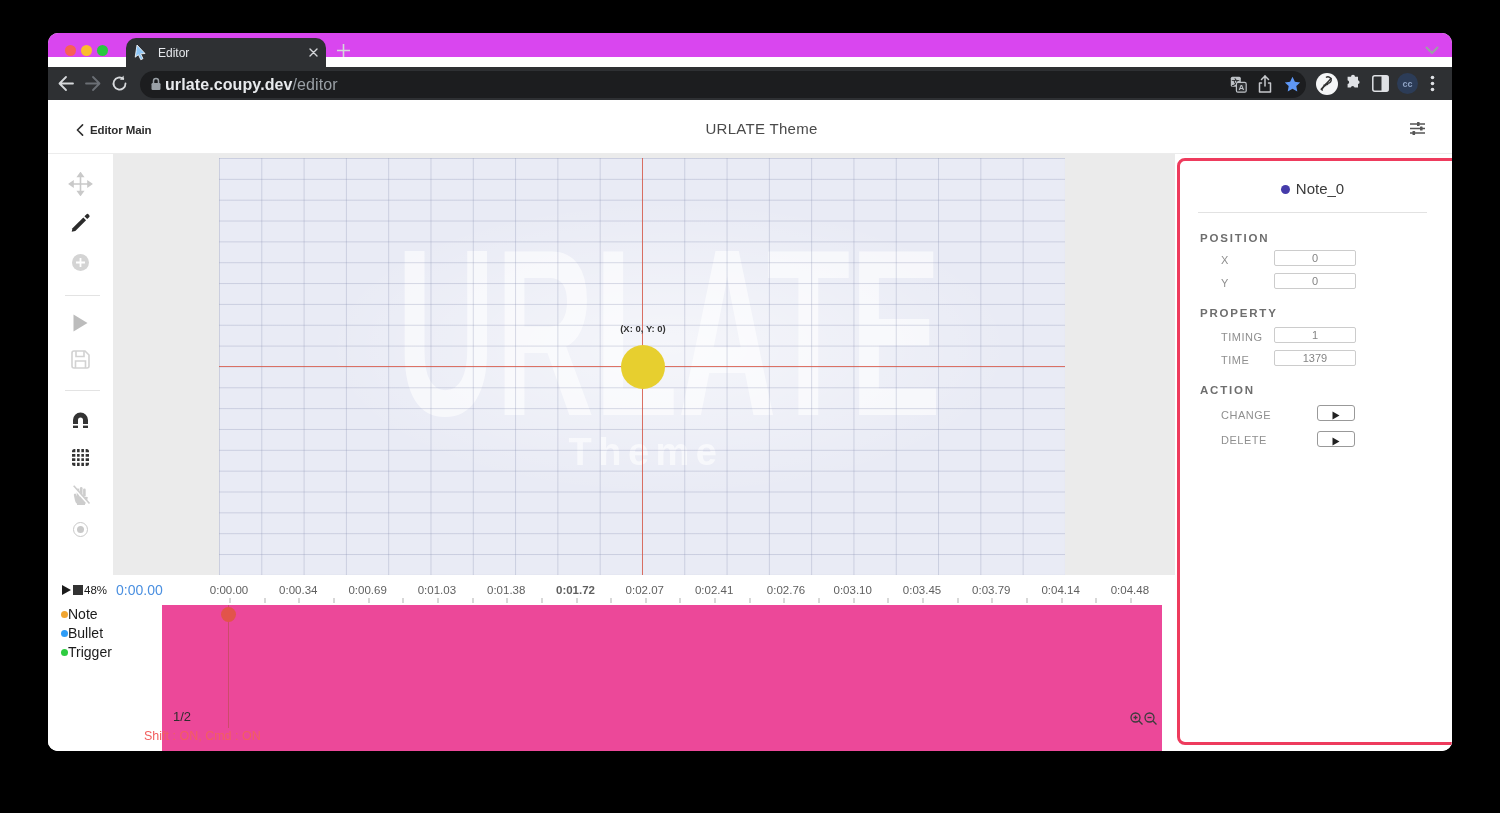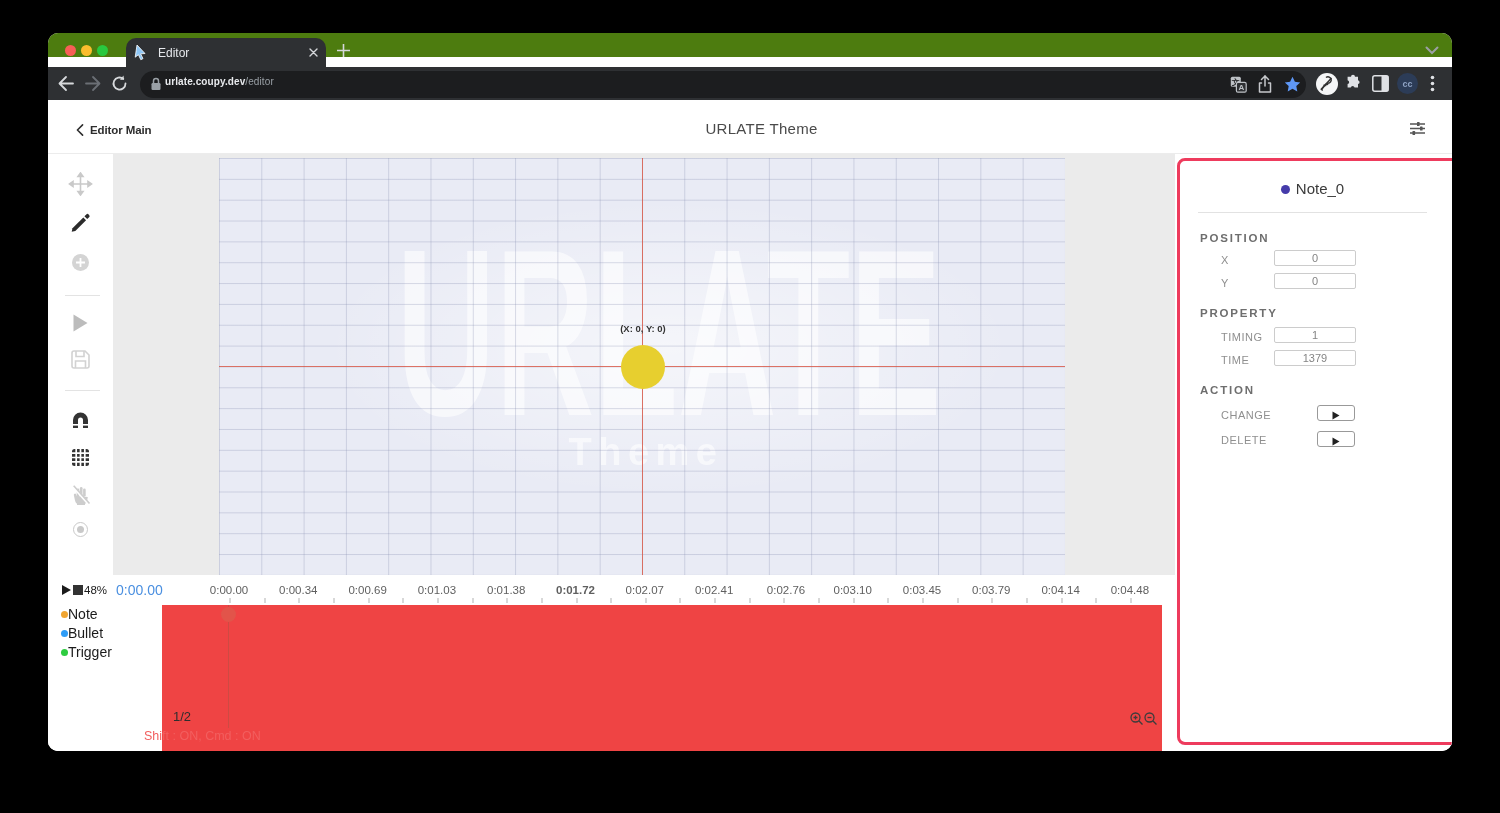--- a/index.html
+++ b/index.html
@@ -1,29 +1,29 @@
 <!DOCTYPE html>
 <html><head>
 <meta charset="utf-8">
 <style>
   * { margin:0; padding:0; box-sizing:border-box; }
   html,body { width:1500px; height:813px; background:#000; overflow:hidden;
     font-family:"Liberation Sans", sans-serif; }
   #win { position:absolute; left:48px; top:33px; width:1404px; height:718px;
     border-radius:10px; overflow:hidden; background:#fff; }
   
-  #tabstrip { position:absolute; left:0; top:0; width:1404px; height:24px; background:#4d7c0f; }
+  #tabstrip { position:absolute; left:0; top:0; width:1404px; height:24px; background:#d946ef; }
   .light { position:absolute; top:12px; width:11px; height:11px; border-radius:50%; }
   #tab { position:absolute; left:78px; top:5px; width:200px; height:29px; background:#2e3033;
     border-radius:10px 10px 0 0; }
   #tabtitle { position:absolute; left:32px; top:7.5px; color:#e6e8ec; font-size:12px; font-weight:500;}
   #toolbar { position:absolute; left:0; top:34px; width:1404px; height:33px; background:#2e3033; }
   #omnibox { position:absolute; left:92px; top:3.5px; width:1166px; height:27px; border-radius:13.5px;
     background:#1c1d1f; }
-  #url { position:absolute; left:25px; top:5.5px; font-size:10px; color:#e8eaed; font-weight:600; letter-spacing:0.1px;}
+  #url { position:absolute; left:25px; top:5.5px; font-size:16px; color:#e8eaed; font-weight:600; letter-spacing:0.1px;}
   #url span { color:#9aa0a6; font-weight:400; }
   
   #page { position:absolute; left:0; top:67px; width:1404px; height:651px; background:#fff; }
   #header { position:absolute; left:0; top:0; width:1404px; height:54px; background:#fff;
     border-bottom:1px solid #ececec; }
   #backlink { position:absolute; left:28px; top:22px; font-size:11.5px; font-weight:600; color:#2d2d2d; letter-spacing:-0.1px; }
   #pagetitle { position:absolute; left:0; top:19.5px; width:1404px; text-align:center; font-size:15px;
     font-weight:400; color:#4a4a4a; letter-spacing:0.3px;padding-left:23px; }
   
   #toolcol { position:absolute; left:0; top:54px; width:65px; height:597px; background:#fff; }
@@ -48,21 +48,21 @@
   #vline { position:absolute; left:423px; top:0; width:1px; height:417px; background:rgba(219,85,66,0.8); }
   #hline { position:absolute; left:0; top:208px; width:846px; height:1px; background:rgba(219,85,66,0.8); }
   #dot { position:absolute; left:402px; top:187px; width:44px; height:44px; border-radius:50%;
     background:#e7cf2f; }
   #dotlabel { position:absolute; left:324px; top:165px; width:200px; text-align:center; font-size:9.5px;
     font-weight:600; color:#333; }
   
   #ruler { position:absolute; left:0; top:475px; width:1404px; height:30px; background:#fff; }
   .rlabel { position:absolute; top:9px; width:70px; text-align:center; font-size:11.5px; color:#5f5f5f; }
   .tick { position:absolute; top:23px; width:2px; height:5px; background:#d8d8d8; }
-  #tbox { position:absolute; left:114px; top:505px; width:1000px; height:158px; background:#ef4444; }
+  #tbox { position:absolute; left:114px; top:505px; width:1000px; height:158px; background:#ec4899; }
   .legend { position:absolute; left:13px; font-size:14px; color:#1b1b1b; }
   .ldot { display:inline-block; width:7px; height:7px; border-radius:50%; margin-right:0px; position:relative; top:-1px;}
   #playline { position:absolute; left:66px; top:0px; width:1px; height:123px; background:rgba(178,80,68,0.55); }
   #playhead { position:absolute; left:59px; top:2px; width:15px; height:15px; border-radius:50%; background:#e2544a; }
   #half { position:absolute; left:11px; top:104px; font-size:13px; color:#2e2e2e; }
   #shifttxt { position:absolute; left:96px; top:629px; font-size:12.5px; color:#f25f5f; }
   
   #panel { position:absolute; left:1129px; top:58px; width:282px; height:587px; background:#fff;
     border:3px solid #ee3b5d; border-radius:8px; }
   #ptitle { position:absolute; left:0; top:19px; width:265px; text-align:center; font-size:15px; color:#3a3a3a; }

